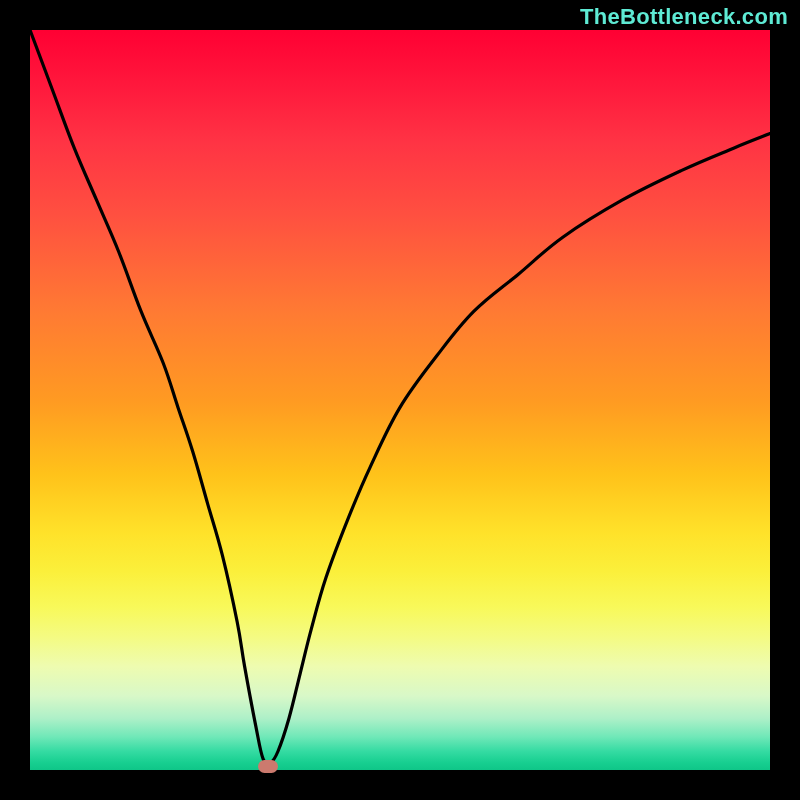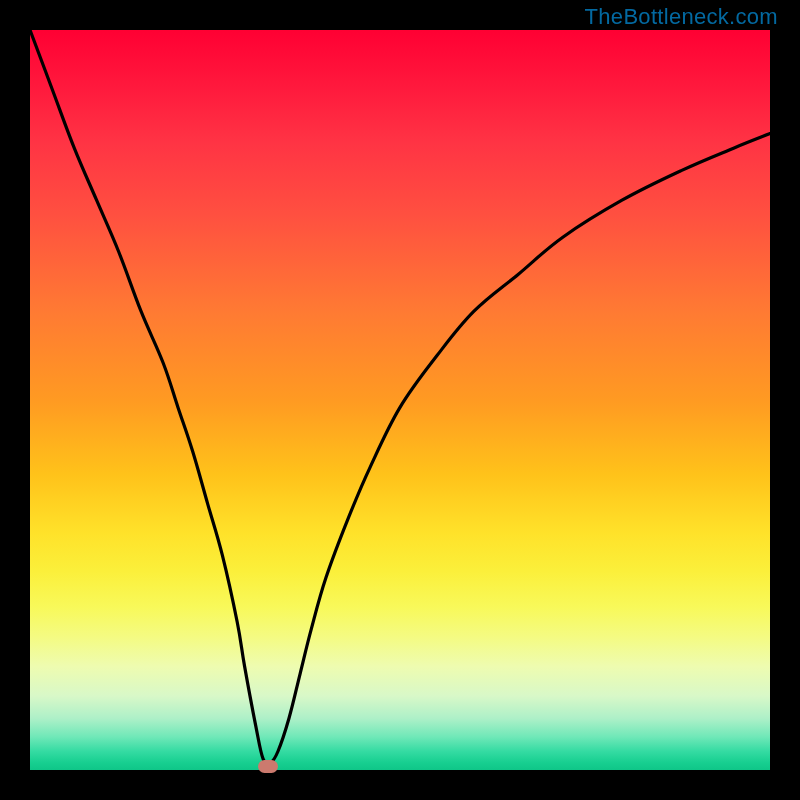--- a/index.html
+++ b/index.html
@@ -34,25 +34,25 @@
       #aef0c8 93%,
       #70e8b8 95.5%,
       #34dba2 97.5%,
       #17cf90 99%,
       #0fc688 100%
     );
   }
   .watermark {
     position: absolute;
     top: 4px;
-    right: 22px;
-    color: #0369a1;
+    right: 12px;
+    color: #5eead4;
     font-size: 22px;
     letter-spacing: 0.3px;
-    font-weight: 400;
+    font-weight: 700;
     user-select: none;
   }
   svg.curve {
     position: absolute;
     left: 0;
     top: 0;
     width: 740px;
     height: 740px;
   }
   .curve path {

